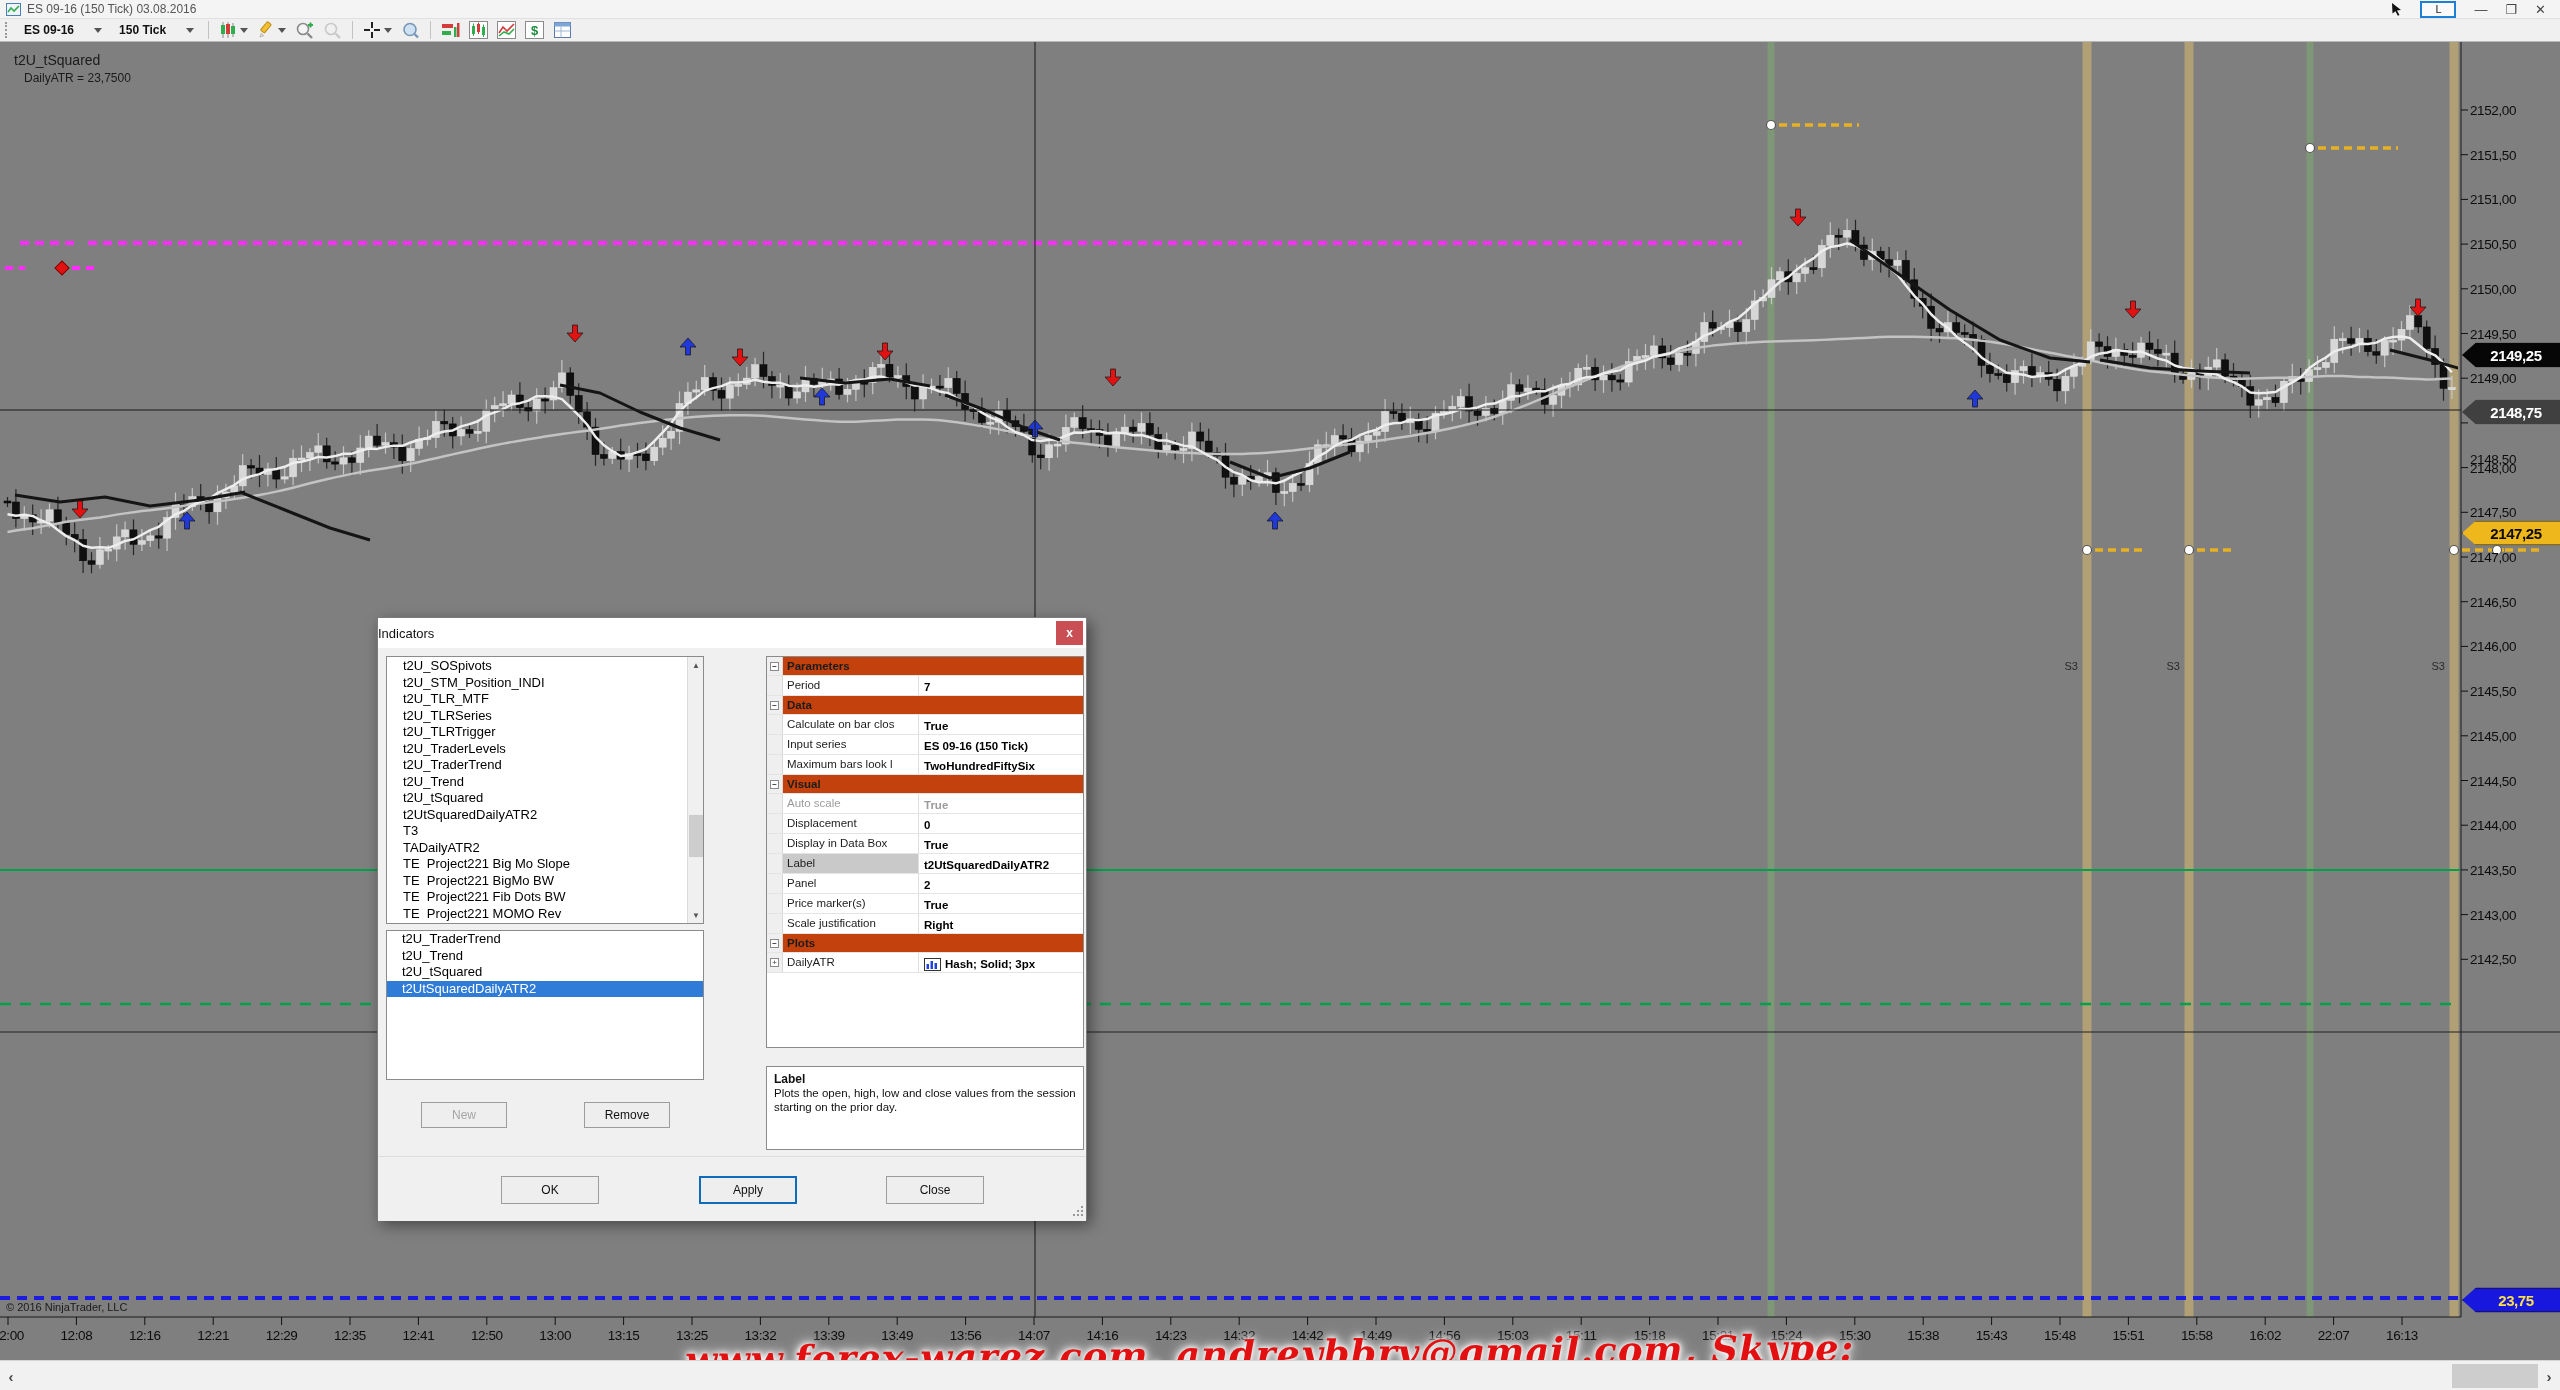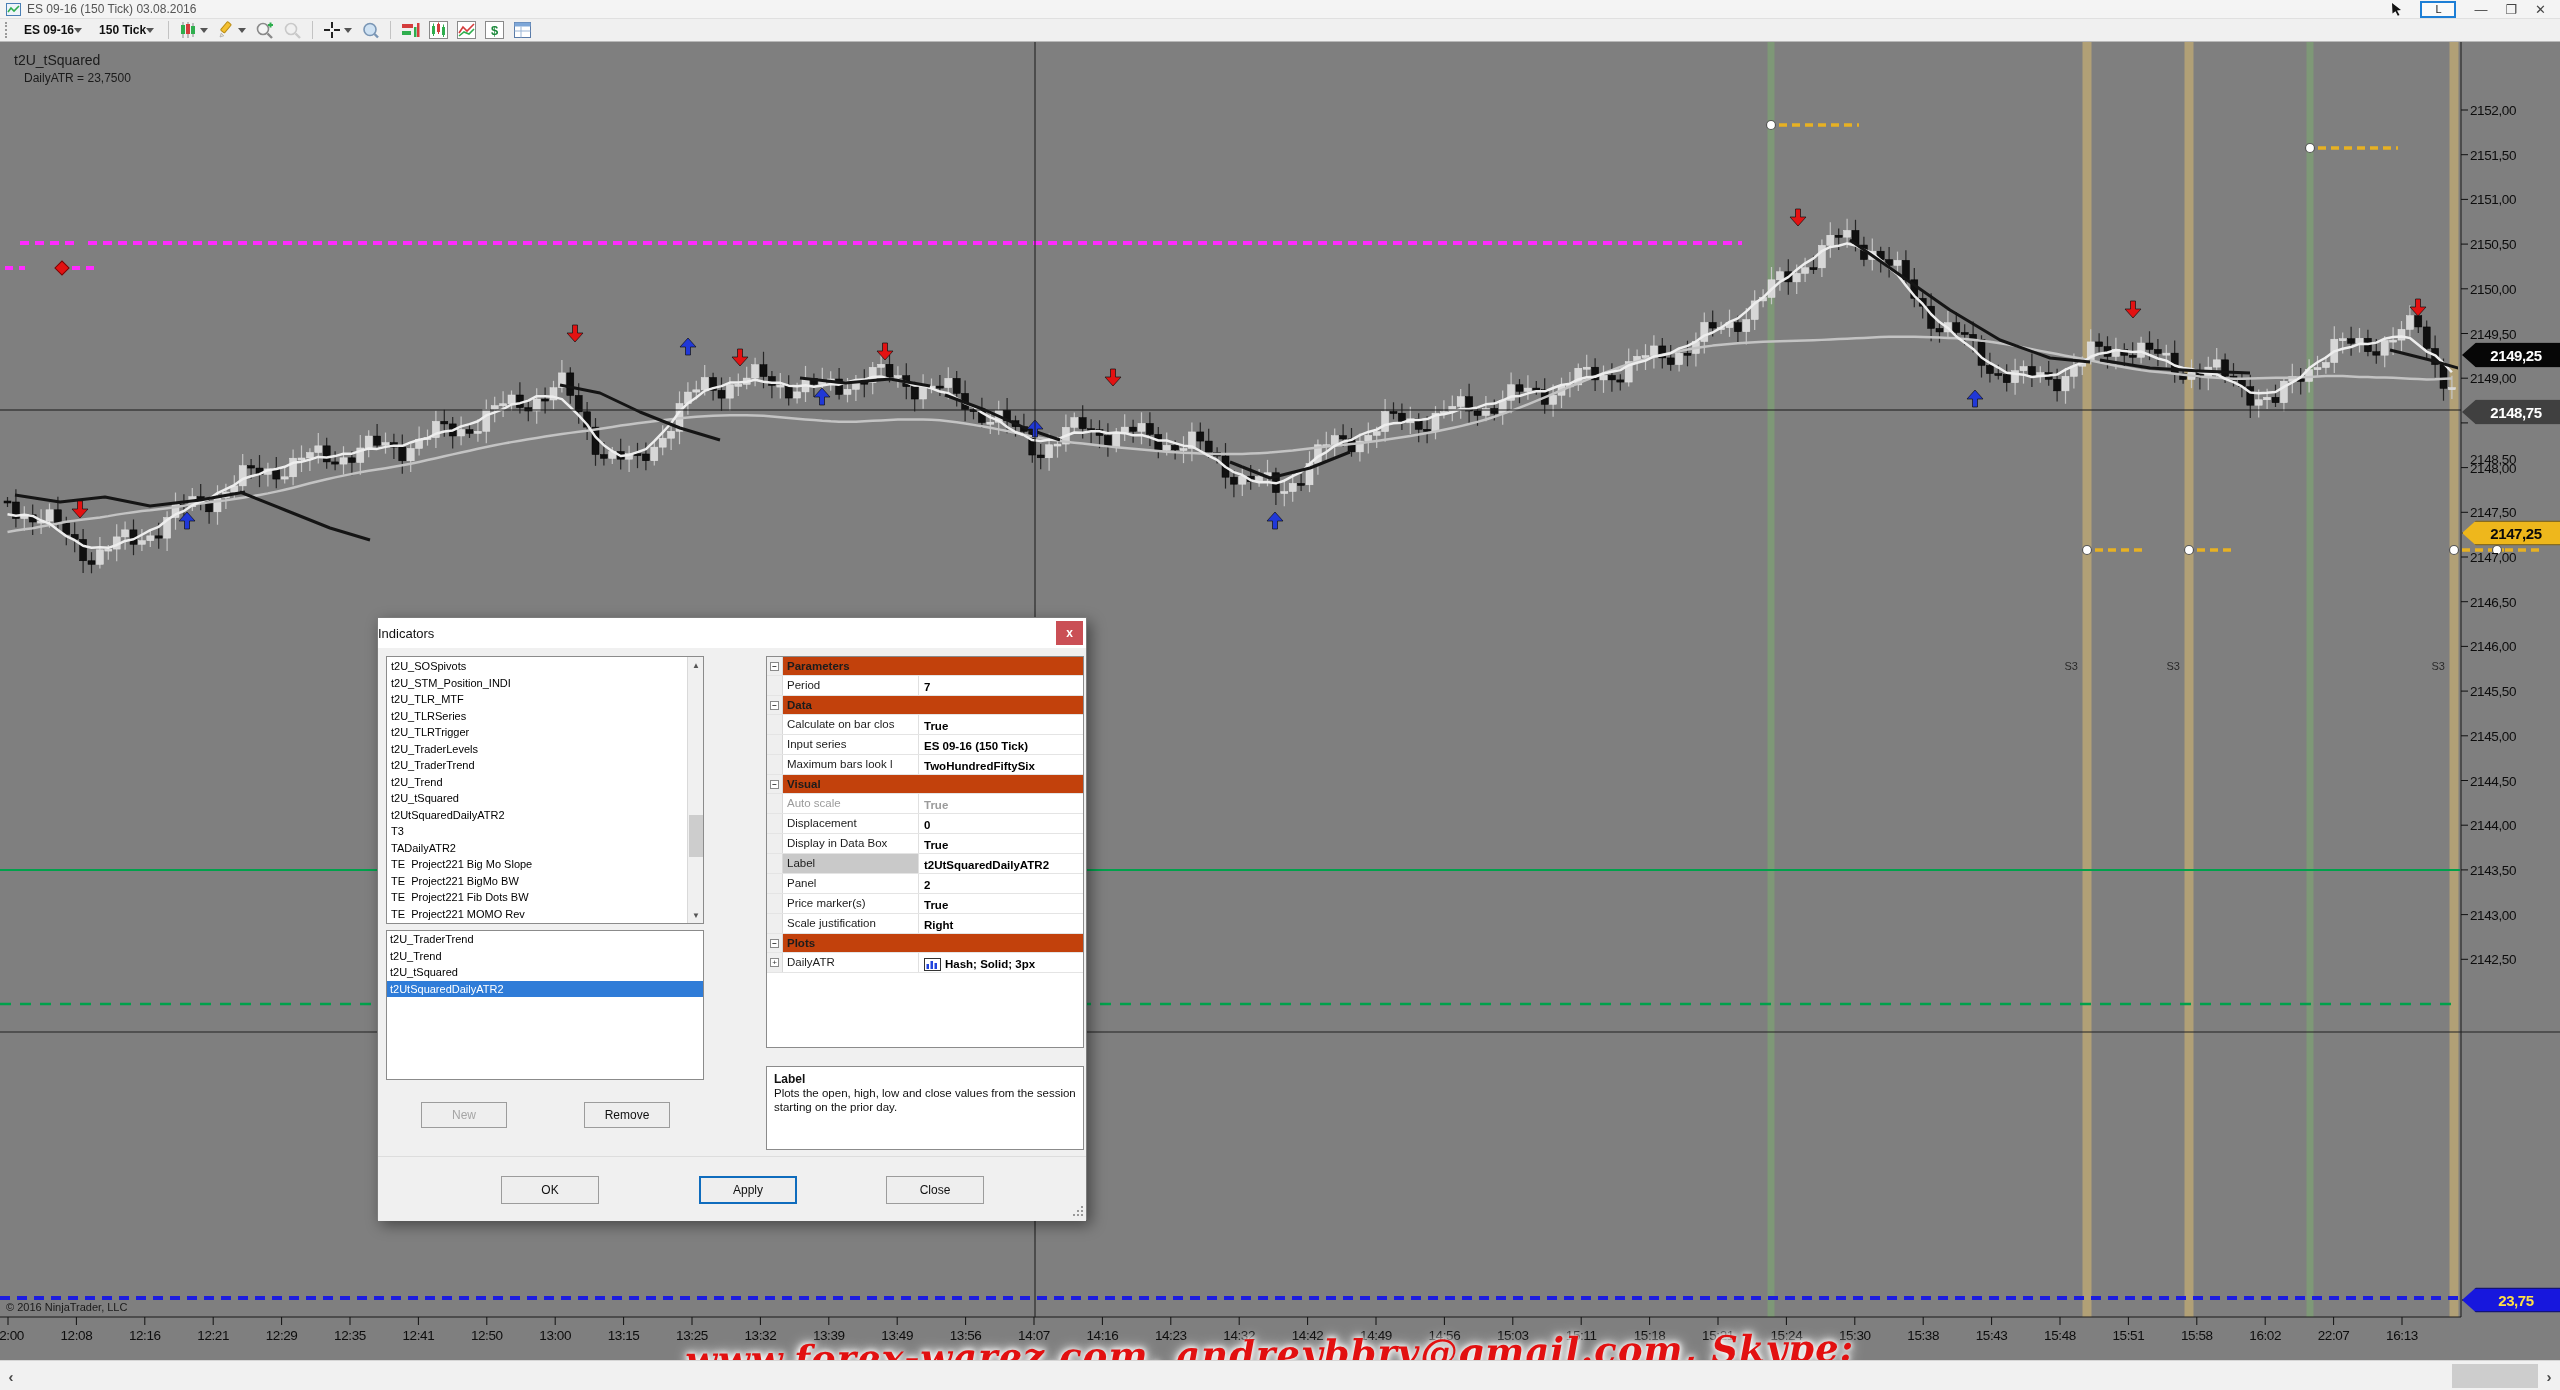--- a/index.html
+++ b/index.html
@@ -7,21 +7,21 @@
 body{position:relative;font-family:"Liberation Sans",sans-serif;background:#7f7f7f}
 
 .titlebar{position:absolute;top:0;left:0;width:2560px;height:19px;background:#f4f4f4;display:flex;align-items:center;padding:0 6px;z-index:6;border-bottom:1px solid #e0e0e0}
 .titlebar .wicon{width:15px;height:13px;margin-right:6px}
 .titlebar .ttext{font-size:12px;color:#555}
 .tb-controls{margin-left:auto;display:flex;align-items:center;gap:18px;padding-right:8px}
 .lock-btn{width:36px;height:17px;border:2px solid #1e7fd6;background:#fafafa;color:#222;font-size:11px;display:flex;align-items:center;justify-content:center}
 .wc{font-size:13px;color:#444;line-height:17px}
 .toolbar{position:absolute;top:19px;left:0;width:2560px;height:23px;background:#f0f0f0;border-bottom:1px solid #b8b8b8;display:flex;align-items:center;gap:3px;padding:0 2px;z-index:6}
 .grip{width:6px;height:16px;border-left:2px dotted #9a9a9a;margin:0 3px}
-.tb-dd{display:flex;align-items:center;gap:0;font-size:12px;font-weight:bold;color:#111;padding:2px 6px;border:1px solid transparent}
+.tb-dd{display:flex;align-items:center;gap:20px;font-size:12px;font-weight:bold;color:#111;padding:2px 6px;border:1px solid transparent}
 .caret{width:0;height:0;border-left:4px solid transparent;border-right:4px solid transparent;border-top:5px solid #555}
 .tsep{width:1px;height:18px;background:#c3c3c3;margin:0 4px}
 .tb-btn{display:flex;align-items:center;gap:3px;padding:1px 3px}
 
 #chart-labels{position:absolute;inset:0;z-index:2;pointer-events:none}
 .panel-label1{position:absolute;left:14px;top:52px;font-size:14px;color:#1b1b1b}
 .panel-label2{position:absolute;left:24px;top:71px;font-size:12px;color:#1b1b1b}
 .price-tick{position:absolute;left:2470px;font-size:13.5px;color:#0d0d0d;letter-spacing:-.4px;transform:translateY(-50%)}
 .time-label{position:absolute;top:1328px;font-size:13.5px;color:#0d0d0d;letter-spacing:-.4px;transform:translateX(-50%)}
 .s3{position:absolute;top:660px;font-size:11px;color:#2a2a2a;transform:translateX(-100%)}
@@ -32,21 +32,21 @@
 
 .hscroll{position:absolute;left:0;top:1360px;width:2560px;height:30px;background:#f1f1f1;border-top:1px solid #d6d6d6;z-index:5}
 .hs-arrow{position:absolute;top:0;width:22px;height:30px;display:flex;align-items:center;justify-content:center;color:#4a4a4a;font-size:15px;font-weight:bold}
 .hs-thumb{position:absolute;left:2452px;top:3px;width:86px;height:24px;background:#cdcdcd}
 
 .dialog{position:absolute;left:377px;top:617px;width:710px;height:603px;background:#f0f0f0;border:1px solid #7c7c7c;box-shadow:4px 5px 14px rgba(0,0,0,.45);z-index:10;font-size:12px}
 .dlg-title{height:30px;background:#fff;display:flex;align-items:center;font-size:13px;color:#111}
 .dlg-close{position:absolute;right:3px;top:3px;width:27px;height:24px;background:#ca4f55;color:#fff;font-size:12px;display:flex;align-items:center;justify-content:center;font-weight:bold}
 .ind-list{position:absolute;left:8px;top:38px;width:318px;height:268px;background:#fff;border:1px solid #8b8b8b;overflow:hidden}
 .ind-list .items{position:absolute;left:1px;top:1px;right:17px}
-.li{font-size:11px;line-height:16.5px;padding-left:3px;white-space:pre;color:#000}
+.li{font-size:13px;line-height:16.5px;padding-left:15px;white-space:pre;color:#000}
 .li.sel{background:#2f7cd8;color:#fff}
 .vsb{position:absolute;right:0;top:0;width:16px;height:100%;background:#f0f0f0;border-left:1px solid #d9d9d9}
 .vsb .a{position:absolute;left:0;width:16px;height:16px;color:#555;font-size:8px;display:flex;align-items:center;justify-content:center}
 .vsb .thumb{position:absolute;left:1px;width:14px;background:#cdcdcd}
 .cfg-list{position:absolute;left:8px;top:312px;width:318px;height:150px;background:#fff;border:1px solid #8b8b8b}
 .btn{position:absolute;height:26px;background:#eee;border:1px solid #9c9c9c;font-size:12px;color:#111;display:flex;align-items:center;justify-content:center}
 .btn.disabled{color:#a5a5a5}
 .btn-new{left:43px;top:484px;width:86px}
 .btn-rem{left:206px;top:484px;width:86px}
 .dlg-footer{position:absolute;left:0;top:538px;width:100%;height:65px;background:#f0f0f0;border-top:1px solid #ddd}

